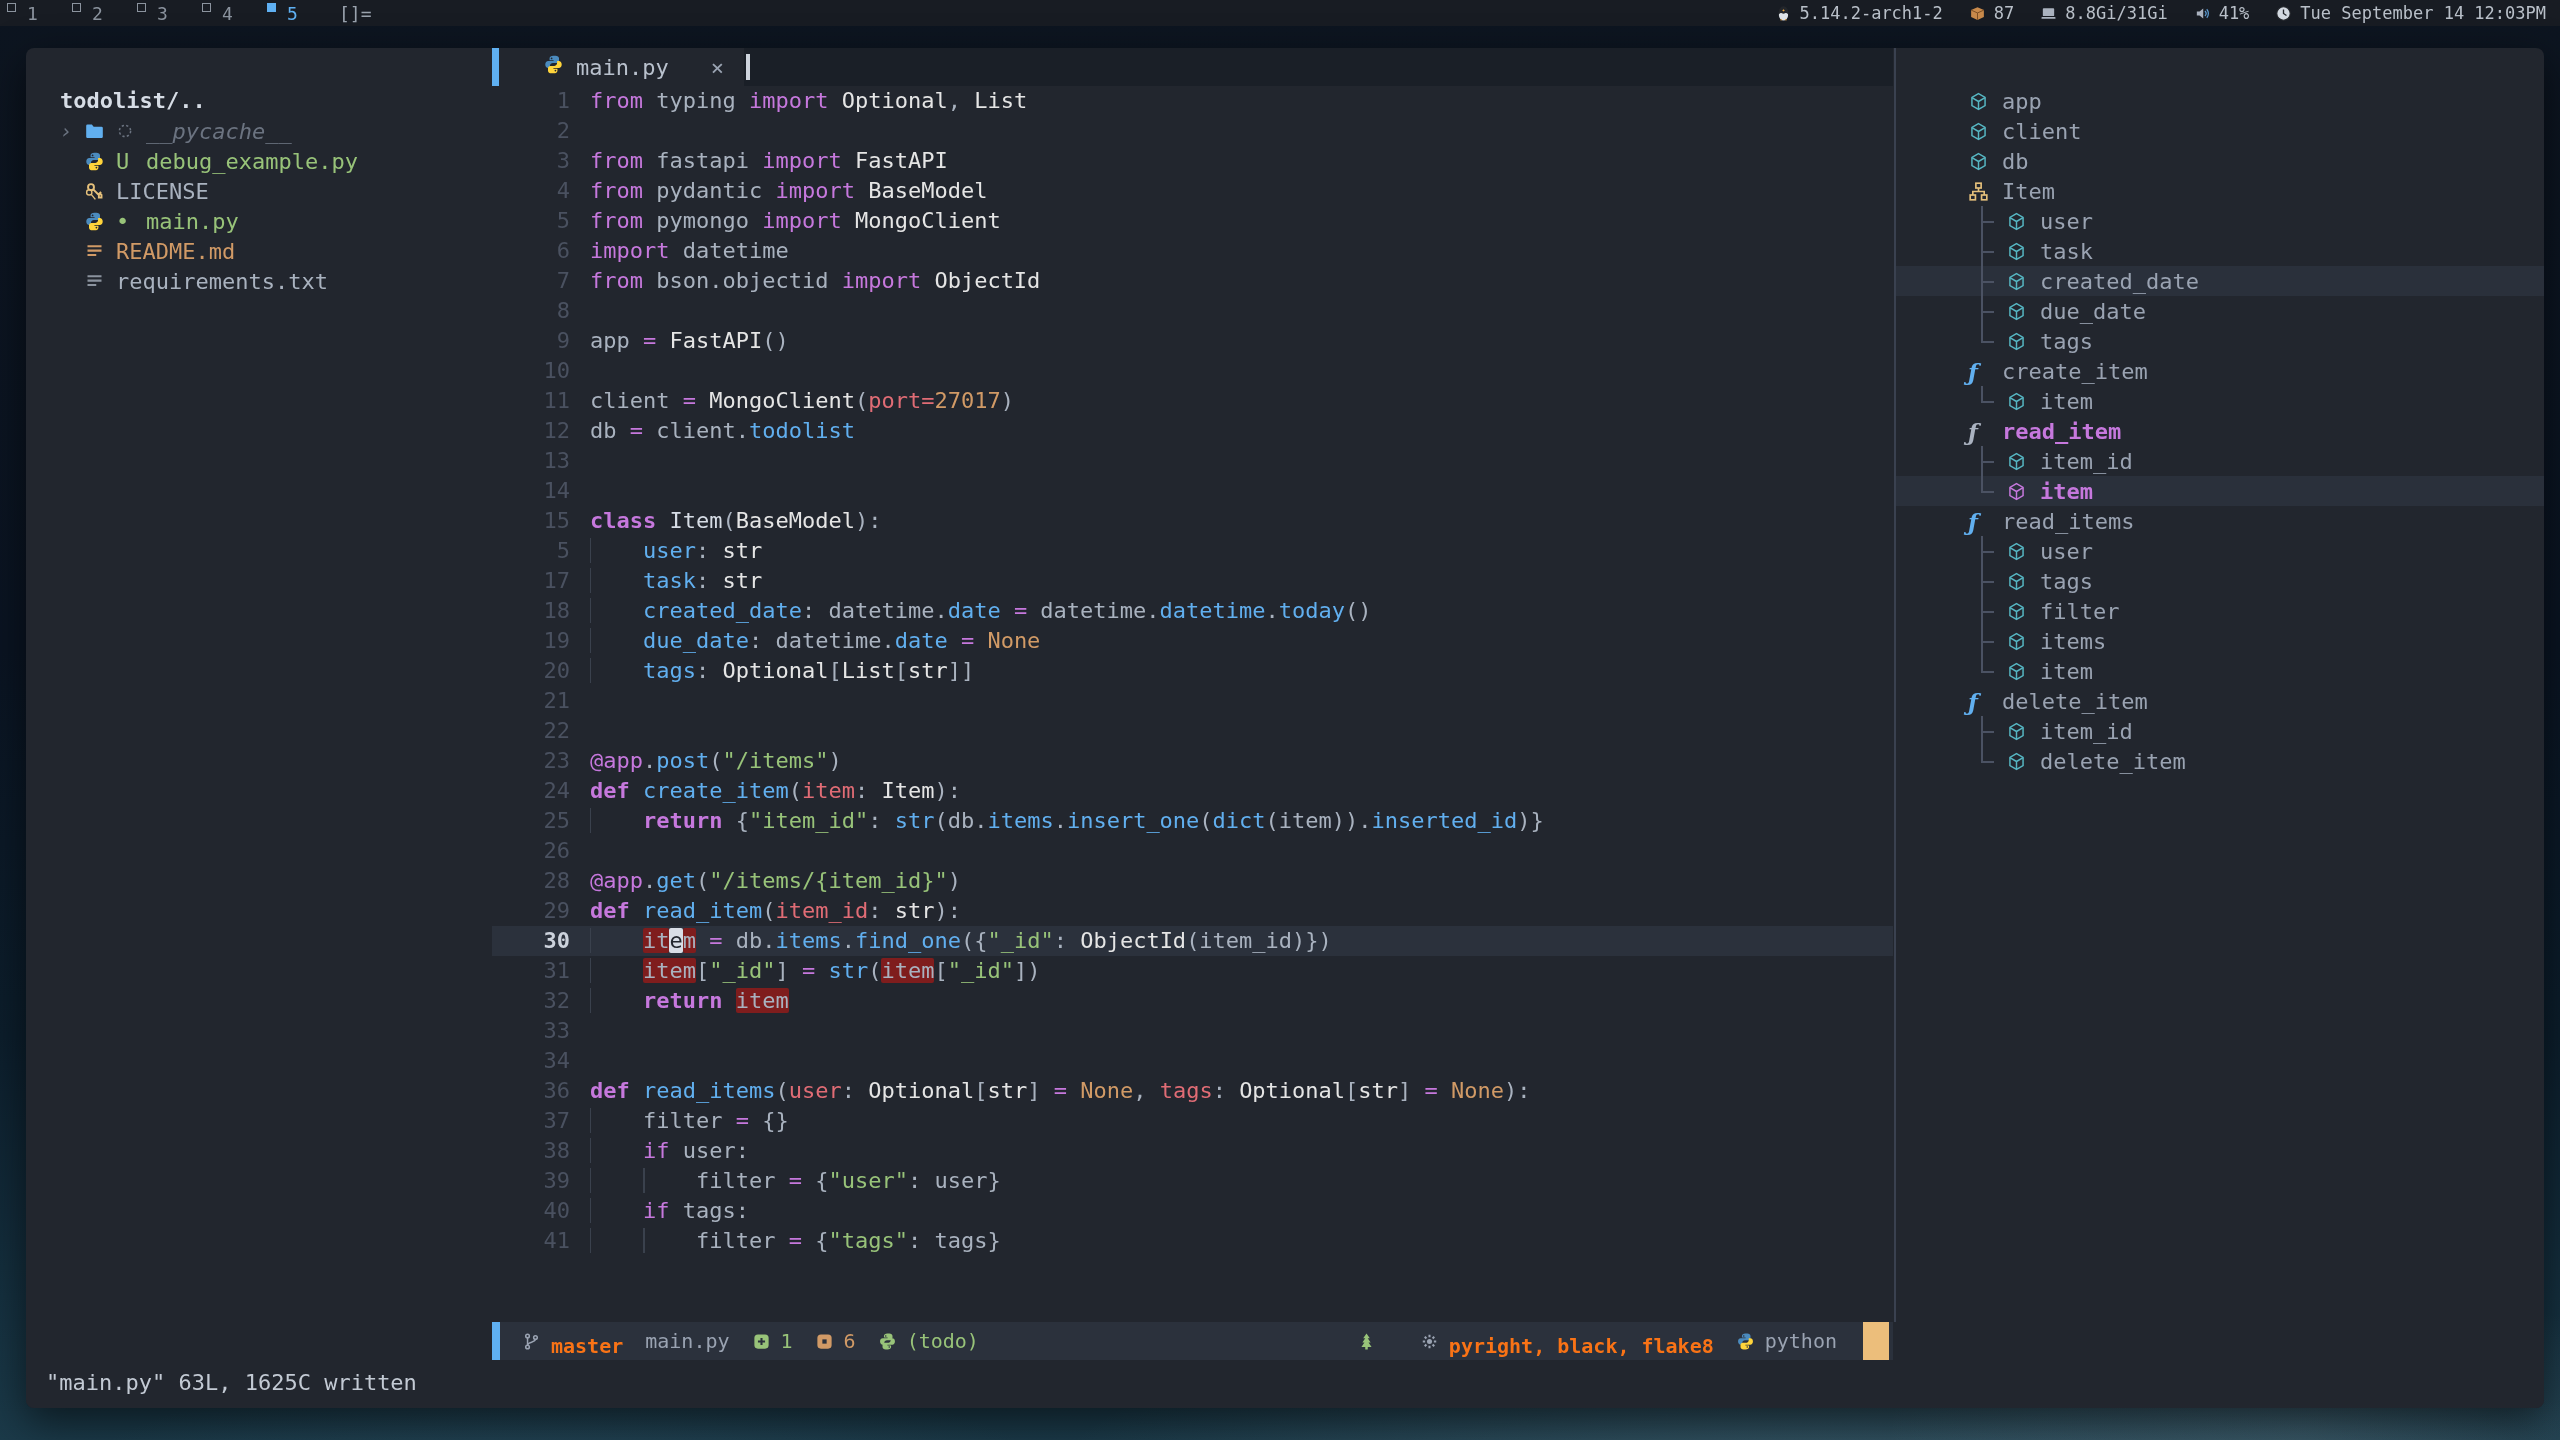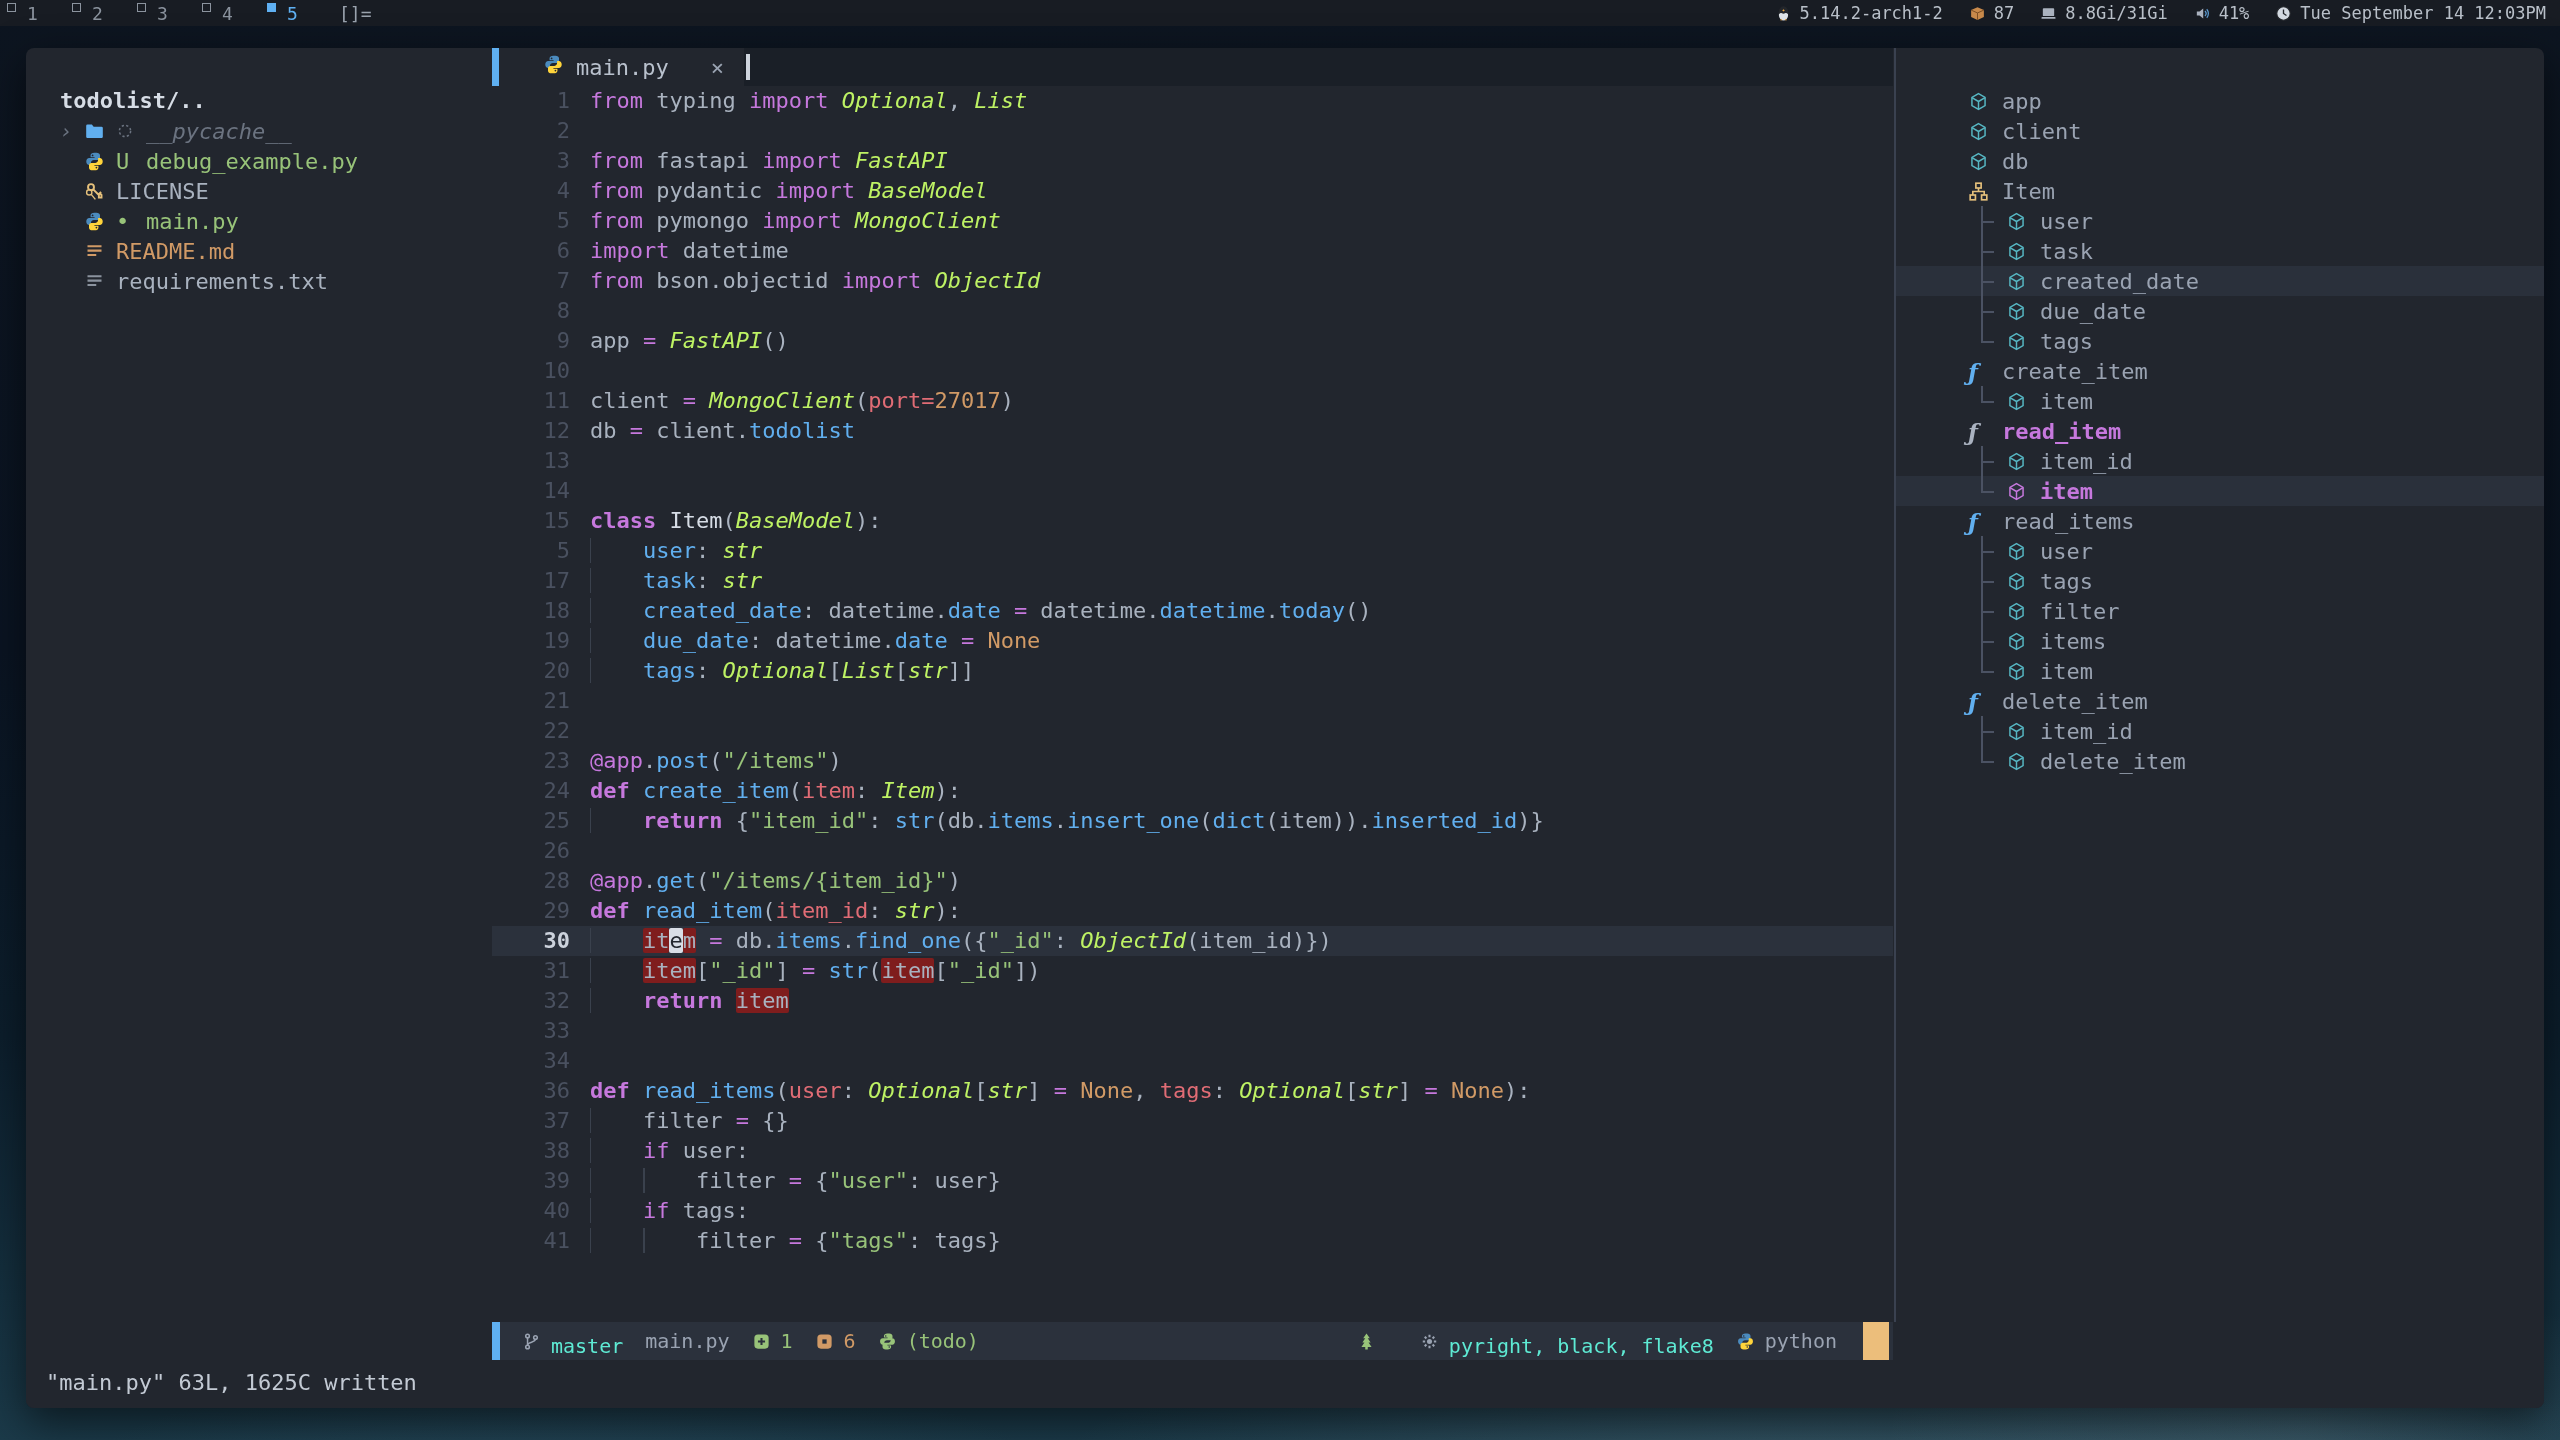--- a/index.html
+++ b/index.html
@@ -48,21 +48,21 @@
   .tab-end{width:4px;height:26px;background:#ced4dd;margin-left:2px;}
   .code-lines{position:absolute;left:0;top:38px;width:100%;}
   .cl{display:flex;height:30px;line-height:30px;font-size:22px;}
   .cl .ln{width:78px;flex:none;text-align:right;color:#4a5160;}
   .cl .ct{white-space:pre;padding-left:20px;color:#a9b2bf;}
   .cl.cursorline{background:#2b313c;}
   .cl.cursorline .ln{color:#ccd2dc;font-weight:bold;}
   .tk-kw{color:#c678dd;}
   .tk-kwb{color:#c678dd;font-weight:bold;}
   .tk-fn,.tk-prop{color:#61afef;}
-  .tk-ty{color:#bef264;font-style:italic;}
+  .tk-ty{color:#e5e5e5;}
   .tk-str{color:#98c379;}
   .tk-num,.tk-cst{color:#d19a66;}
   .tk-par{color:#e06c75;}
   .tk-op{color:#c678dd;}
   .tk-fg{color:#a9b2bf;}
   .tk-cls{color:#d7dde6;}
   .tk-ig{background:linear-gradient(90deg,#3a414d 0 1.5px, transparent 1.5px);}
   .tk-hl{background:#7f1d1d;border-radius:2px;}
   .tk-cur{background:#d8dde6;color:#23272f;border-radius:2px;}
   
@@ -81,21 +81,21 @@
   .sguide{width:38px;flex:none;position:relative;align-self:stretch;}
   .sguide::before{content:"";position:absolute;left:13px;top:0;width:1.5px;height:100%;background:#4b5263;}
   .sguide.last::before{height:50%;}
   .sguide::after{content:"";position:absolute;left:13px;top:50%;width:13px;height:1.5px;background:#4b5263;}
   
   .statusline{position:absolute;left:466px;top:1274px;width:1401px;height:38px;background:#2b313c;
     display:flex;align-items:center;font-size:20px;color:#9aa3b2;}
   .sl-bar{width:8px;height:38px;background:#5fb0f2;flex:none;}
   .statusline .grp{display:flex;align-items:center;gap:10px;margin-left:22px;}
   .statusline svg{width:19px;height:19px;display:block;}
-  .sl-bold{color:#5eead4;font-weight:normal;margin-top:10px;}
+  .sl-bold{color:#f97316;font-weight:bold;margin-top:10px;}
   .sl-green{color:#98c379;}
   .sl-orange{color:#d19a66;}
   .sl-spacer{flex:1;}
   .sl-block{width:26px;height:38px;background:#ecbe7b;margin-left:26px;margin-right:4px;flex:none;}
   
   .cmdline{position:absolute;left:0;top:1312px;width:2518px;height:48px;background:#22262e;
     font-size:22px;color:#c3cad4;line-height:46px;padding-left:20px;box-sizing:border-box;}
 </style>
 </head>
 <body>

